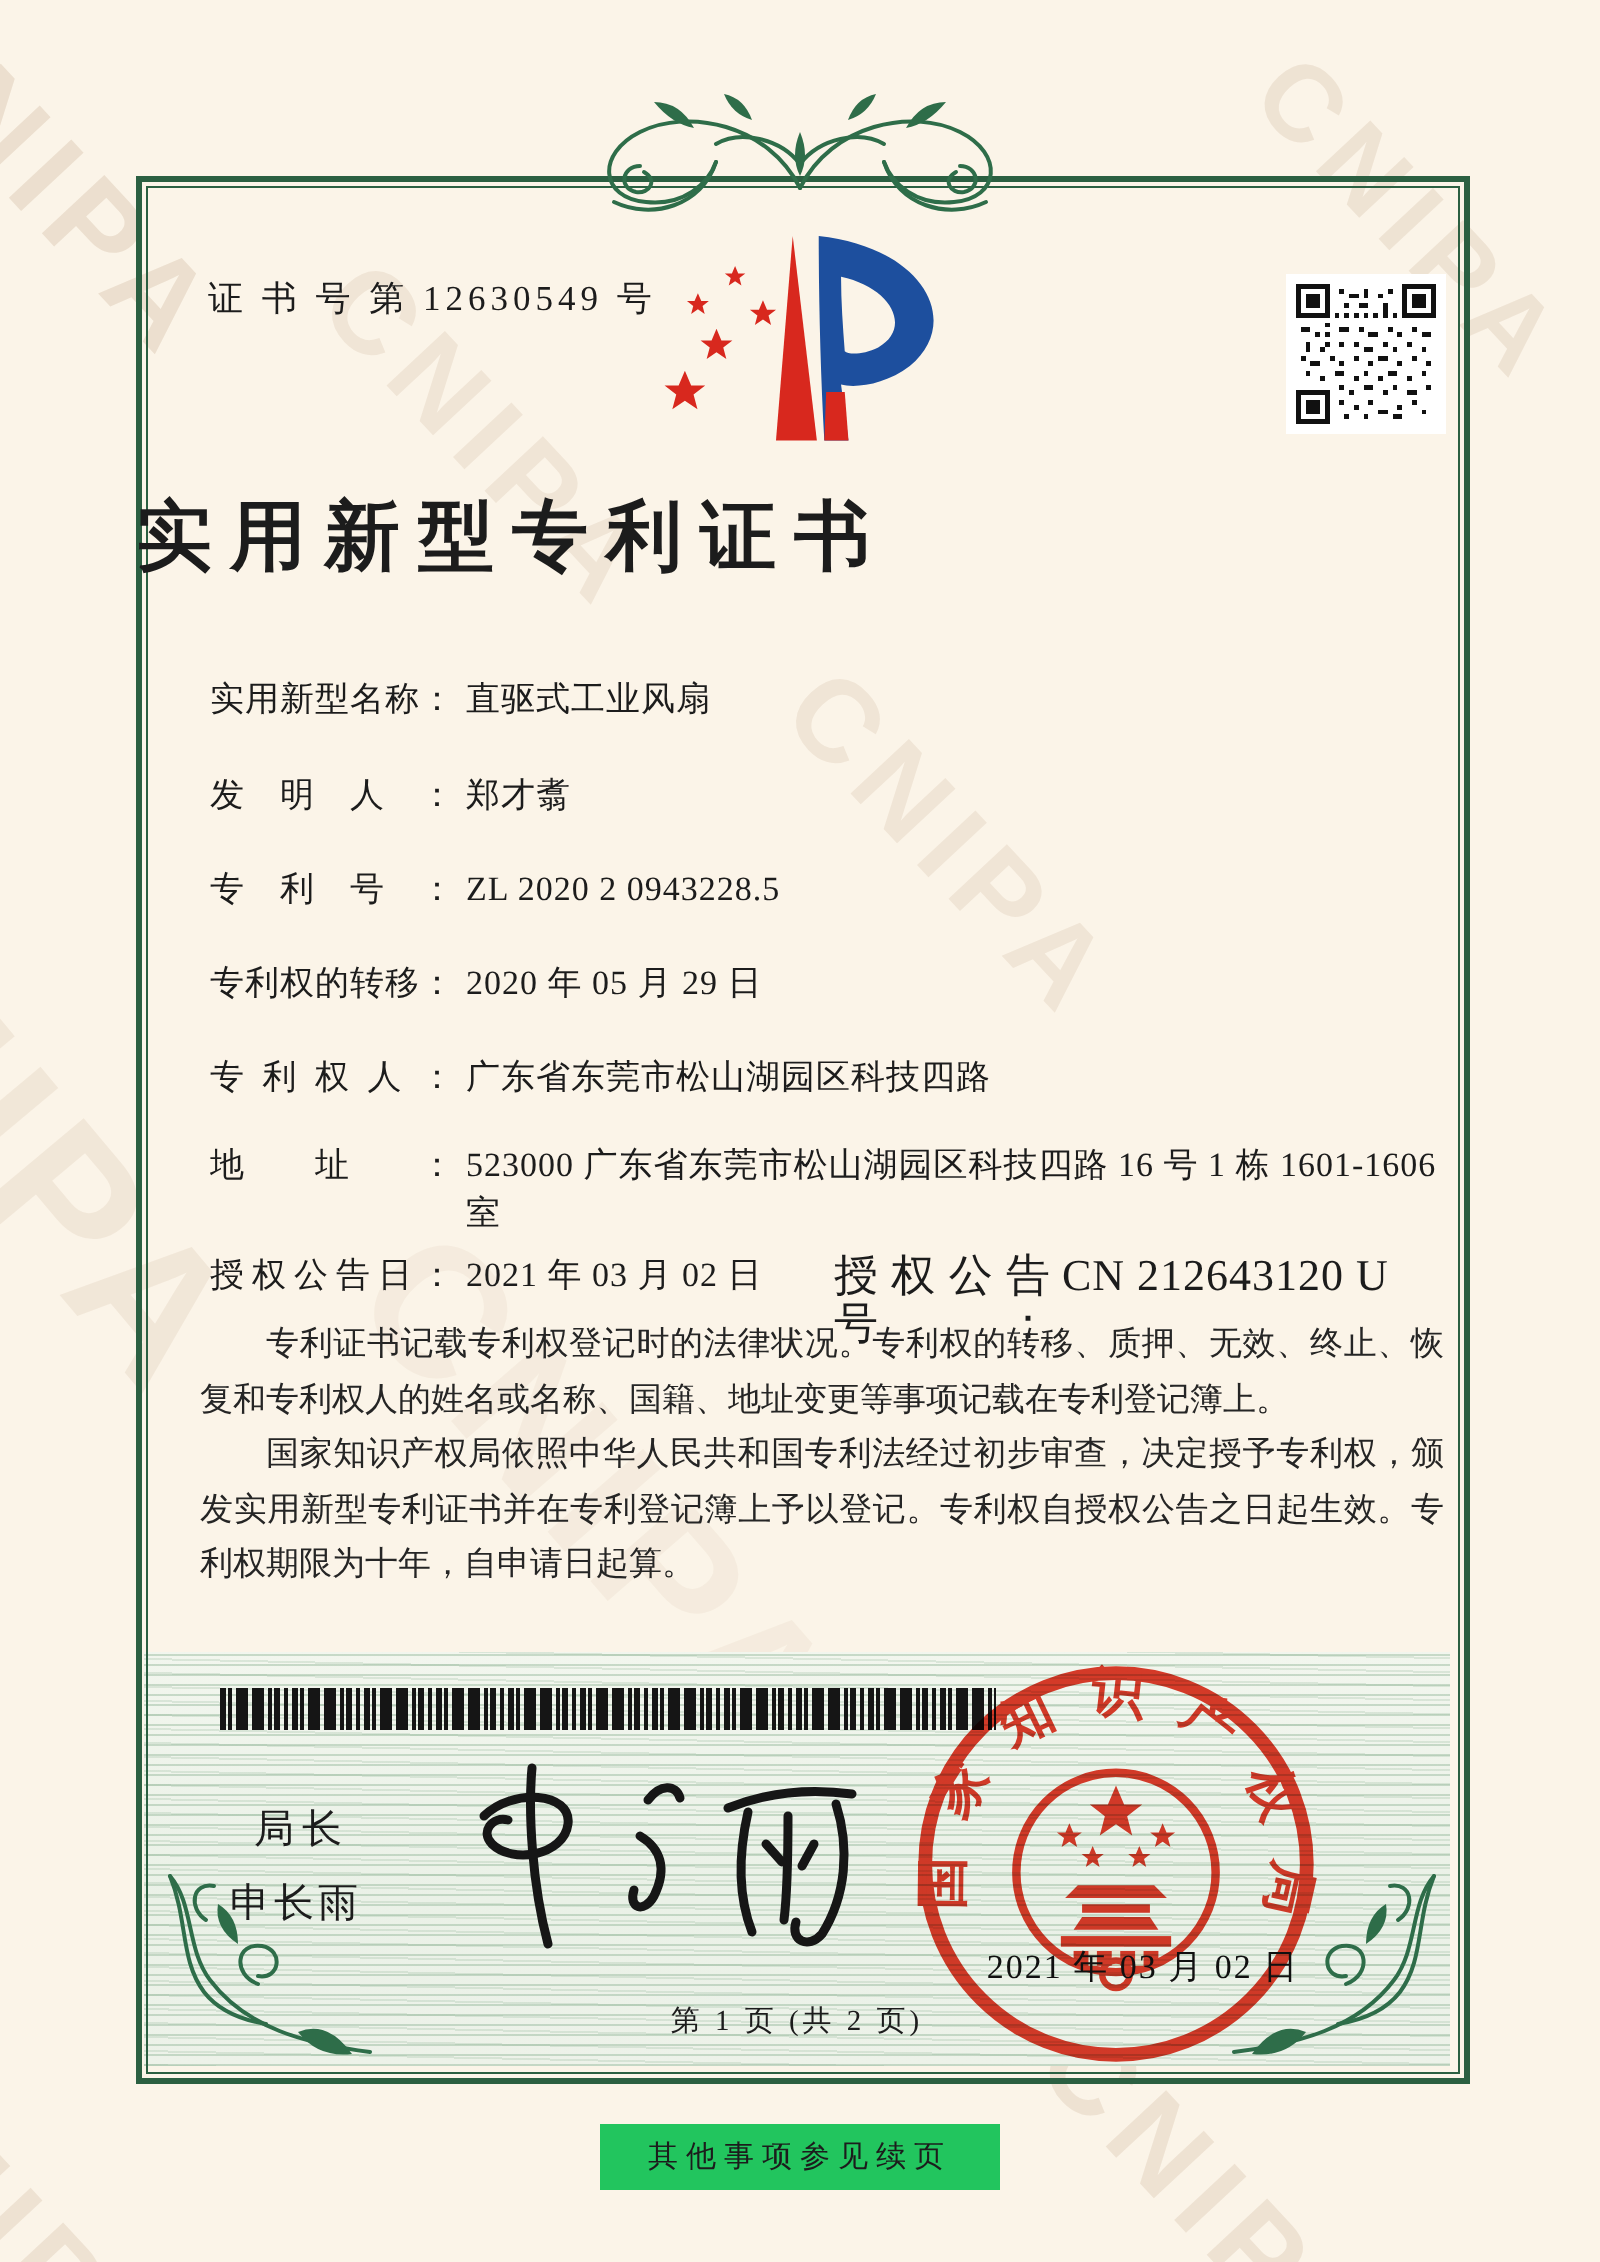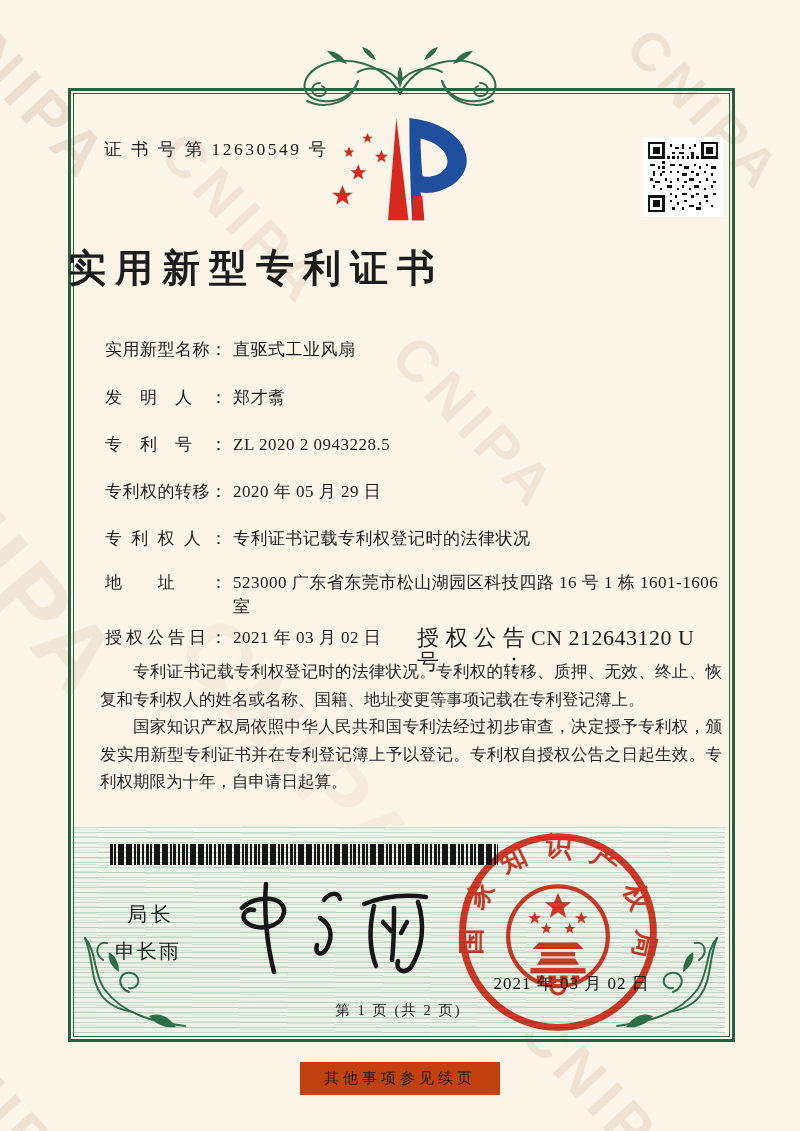--- a/index.html
+++ b/index.html
@@ -56,21 +56,21 @@
   .sig-script{position:absolute;left:228px;top:872px;z-index:5;}
 
   .seal{position:absolute;left:452px;top:826px;z-index:6;opacity:.94;mix-blend-mode:multiply;}
   .seal-date{position:absolute;left:474px;top:972px;width:195px;text-align:center;
              font-size:17px;letter-spacing:1px;color:#101010;z-index:7;}
 
   .page-info{position:absolute;left:68px;top:1001px;width:661px;text-align:center;
              font-size:14.5px;letter-spacing:2px;z-index:5;}
 
   .cont-note{position:absolute;left:50%;transform:translateX(-50%);top:1062px;
-             background:#c2410c;padding:7px 24px;font-size:15px;letter-spacing:4px;z-index:5;}
+             background:#22c55e;padding:7px 24px;font-size:15px;letter-spacing:4px;z-index:5;}
 
   .flourish-top{position:absolute;left:250px;top:42px;z-index:4;}
   .flourish-br{position:absolute;left:613px;top:928px;z-index:4;}
   .flourish-bl{position:absolute;left:74px;top:928px;z-index:4;transform:scaleX(-1);}
 </style>
 </head>
 <body>
 
 <svg width="0" height="0" style="position:absolute" aria-hidden="true">
   <defs>
@@ -181,21 +181,21 @@
   <div class="row" style="top:433px">
     <span class="lab">专利号：</span>
     <span class="val">ZL 2020 2 0943228.5</span>
   </div>
   <div class="row" style="top:480px">
     <span class="lab">专利权的转移：</span>
     <span class="val">2020 年 05 月 29 日</span>
   </div>
   <div class="row" style="top:527px">
     <span class="lab">专利权人：</span>
-    <span class="val">专利证书记载专利权登记时的法律状况</span>
+    <span class="val">广东省东莞市松山湖园区科技四路</span>
   </div>
   <div class="row" style="top:571px">
     <span class="lab">地址：</span>
     <span class="val wrap">523000 广东省东莞市松山湖园区科技四路 16 号 1 栋 1601-1606 室</span>
   </div>
   <div class="row" style="top:626px">
     <span class="lab">授权公告日：</span>
     <span class="val">2021 年 03 月 02 日</span>
   </div>
   <div class="row2" style="top:626px">

